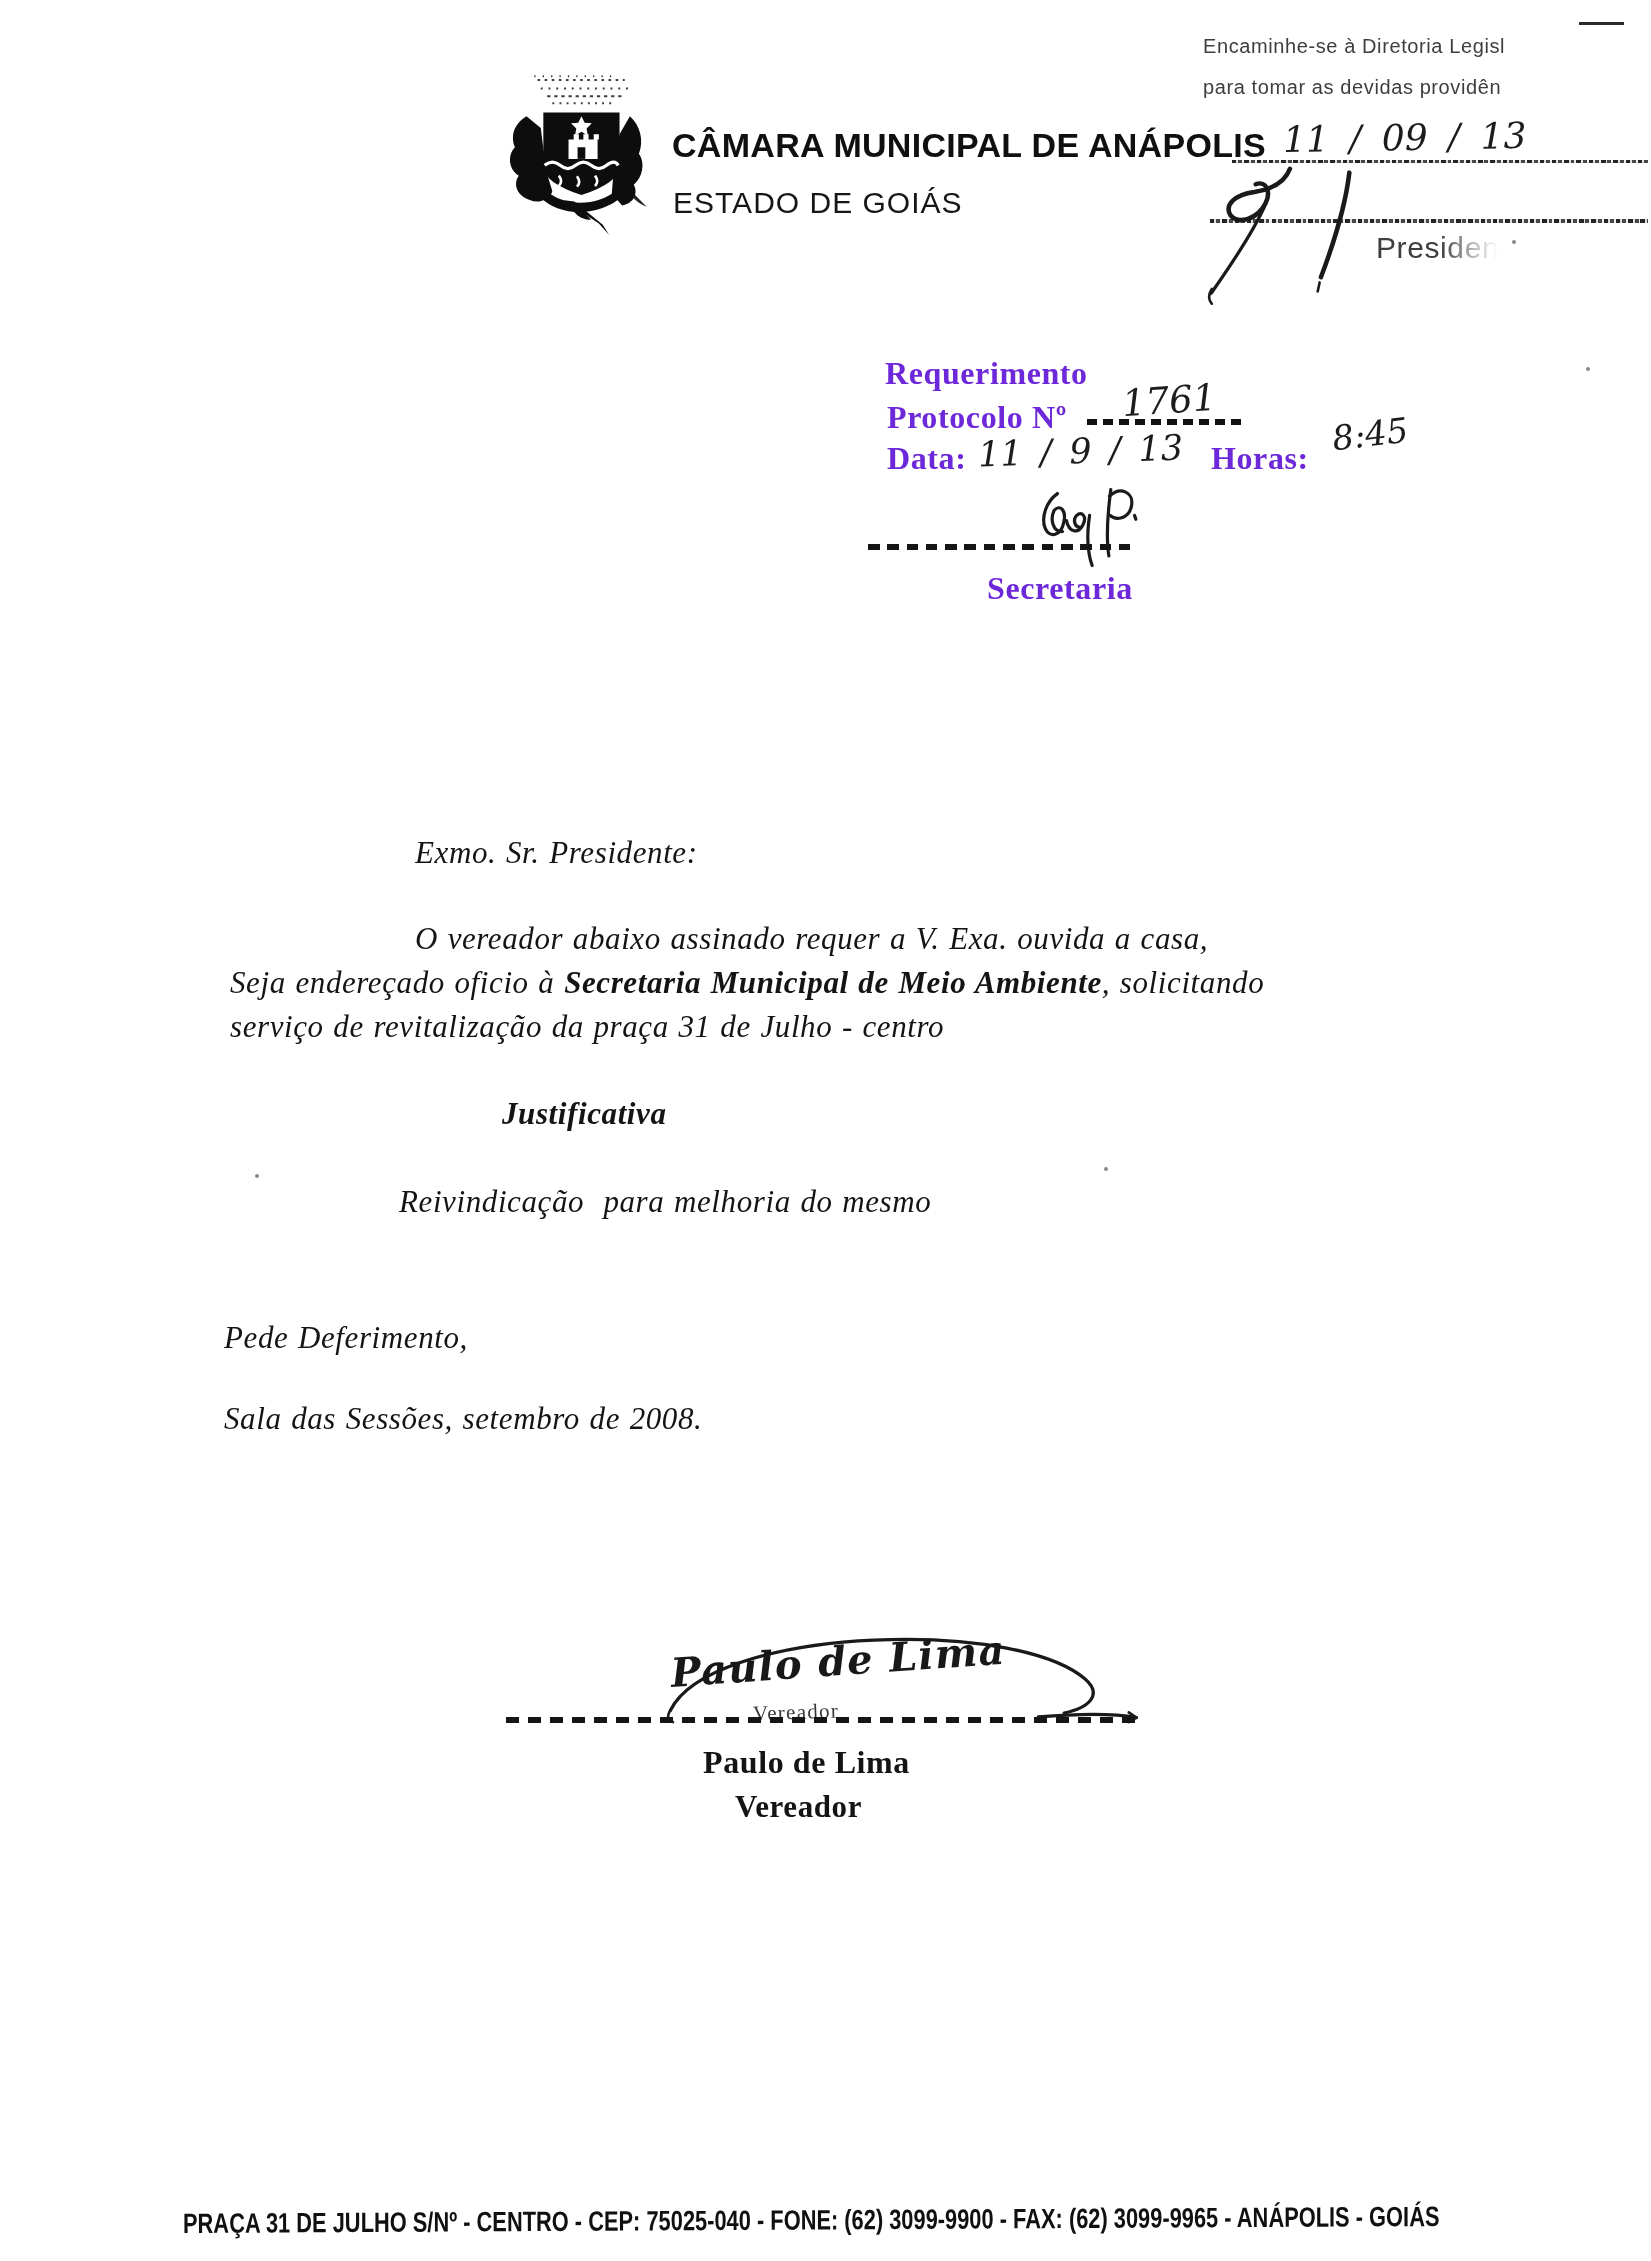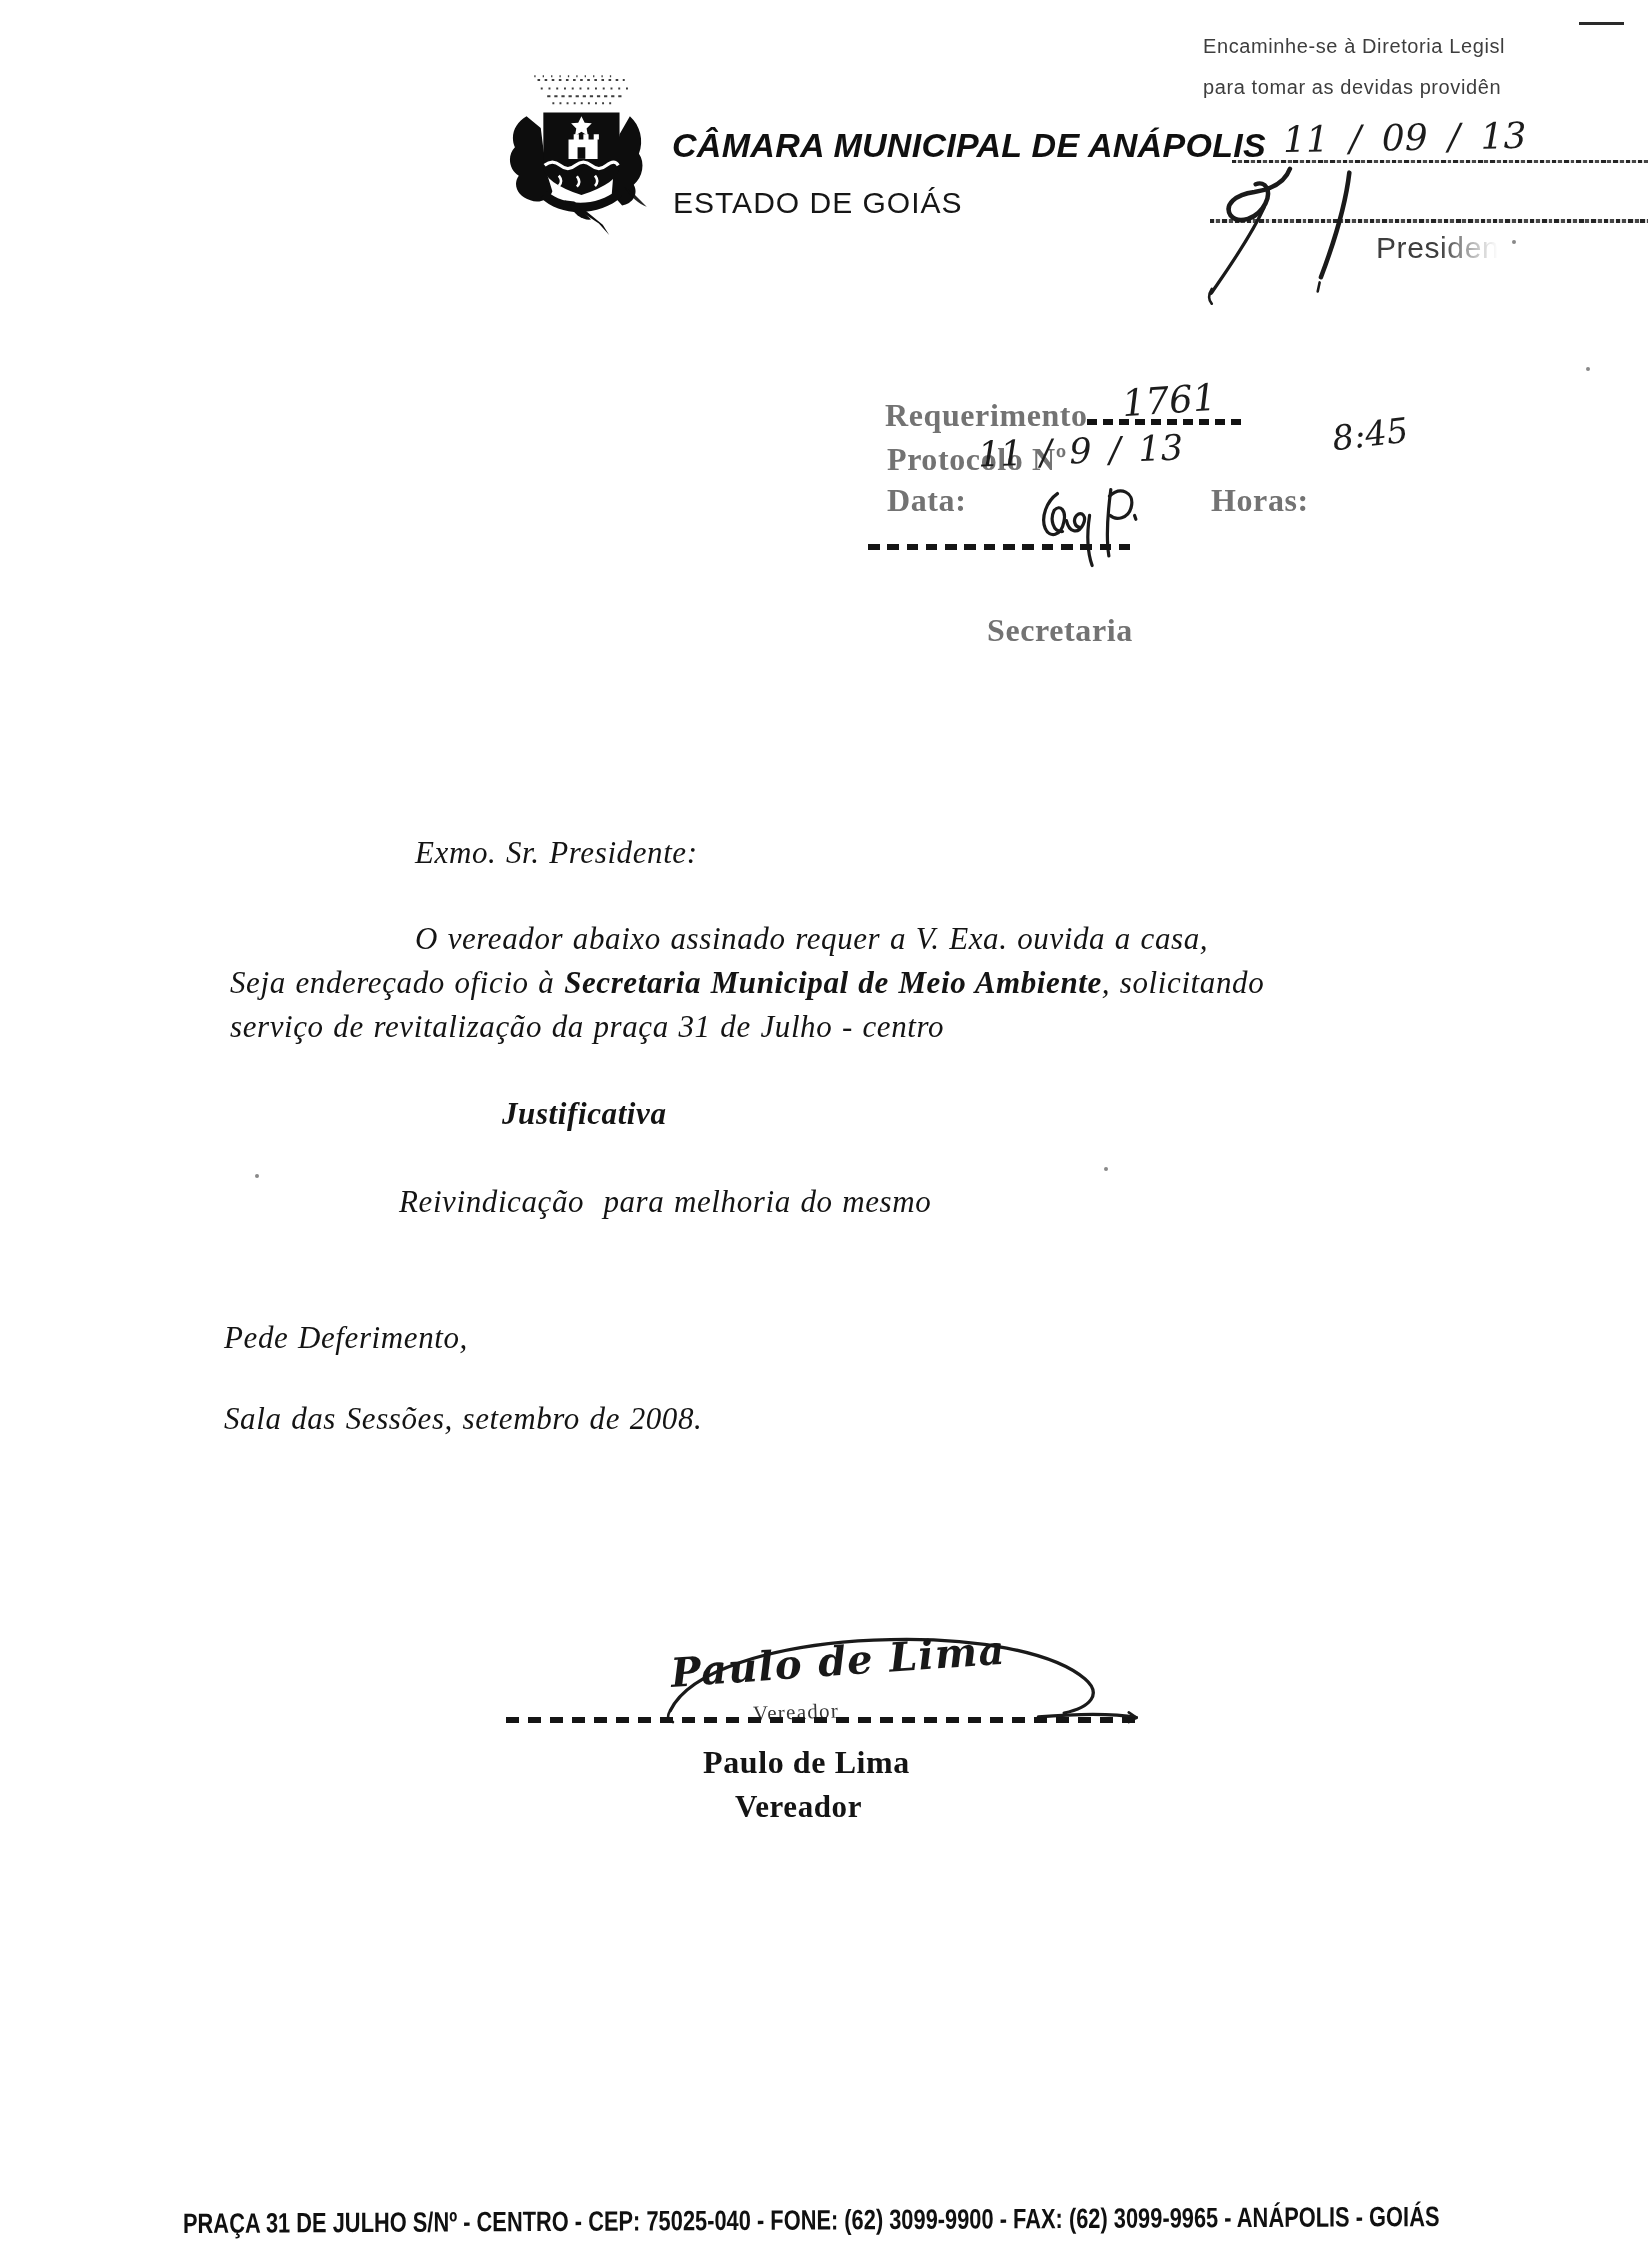--- a/index.html
+++ b/index.html
@@ -2,35 +2,35 @@
 <html style="font-size:10.3px"><head>
 <meta charset="utf-8">
 <style>
   html,body{margin:0;padding:0;background:#888;}
   .page{position:relative;width:1651px;height:2261px;background:#ffffff;overflow:hidden;
         font-family:"Liberation Serif",serif;color:#141414;}
   .abs{position:absolute;}
   .pre{white-space:pre;}
 
   
-  .org-title{font-family:"Liberation Sans",sans-serif;font-weight:bold;font-size:34px;letter-spacing:0.3px;color:#101010;font-style:italic;}
+  .org-title{font-family:"Liberation Sans",sans-serif;font-weight:bold;font-size:34px;letter-spacing:0.3px;color:#101010;}
   .org-sub{font-family:"Liberation Sans",sans-serif;font-size:30px;letter-spacing:1px;color:#161616;margin-top:20px;}
 
   
   .stamp-txt{font-family:"Liberation Sans",sans-serif;font-size:20px;color:#2e2e2e;letter-spacing:0.6px;opacity:.92;}
   .stamp-fade{-webkit-mask-image:linear-gradient(90deg,#000 52%,rgba(0,0,0,.35) 80%,transparent 99%);
               mask-image:linear-gradient(90deg,#000 52%,rgba(0,0,0,.35) 80%,transparent 99%);}
   .scratch{height:3.2px;background:repeating-linear-gradient(90deg,rgba(25,25,25,.95) 0 4.5px,rgba(25,25,25,.15) 4.5px 6.4px,rgba(25,25,25,.8) 6.4px 10.3px,rgba(25,25,25,.08) 10.3px 12.3px);}
   .corner-line{height:2.6px;background:#2a2a2a;}
 
   
   .hw{font-family:"DejaVu Serif",serif;font-style:italic;font-weight:400;color:#1c1c1c;}
 
   
-  .b-serif{font-weight:bold;font-size:32px;color:#737373;letter-spacing:0.6px;margin-top:42px;}
+  .b-serif{font-weight:bold;font-size:32px;color:#6d28d9;letter-spacing:0.6px;}
   .dash-proto{height:6.4px;background:repeating-linear-gradient(90deg,#121212 0 9.7px,transparent 9.7px 16px);}
   .dash-mid{height:5.8px;background:repeating-linear-gradient(90deg,#151515 0 11.6px,transparent 11.6px 19.3px);}
   .dash-sig{height:5.8px;background:repeating-linear-gradient(90deg,#151515 0 13.5px,transparent 13.5px 22px);}
 
   
   .body-txt{font-size:31px;letter-spacing:0.6px;word-spacing:1.3px;color:#141414;font-style:italic;}
   .bold{font-weight:bold;}
 
   
   .stamp-name{font-family:"DejaVu Serif",serif;font-style:italic;font-weight:bold;font-size:40px;color:#181818;

